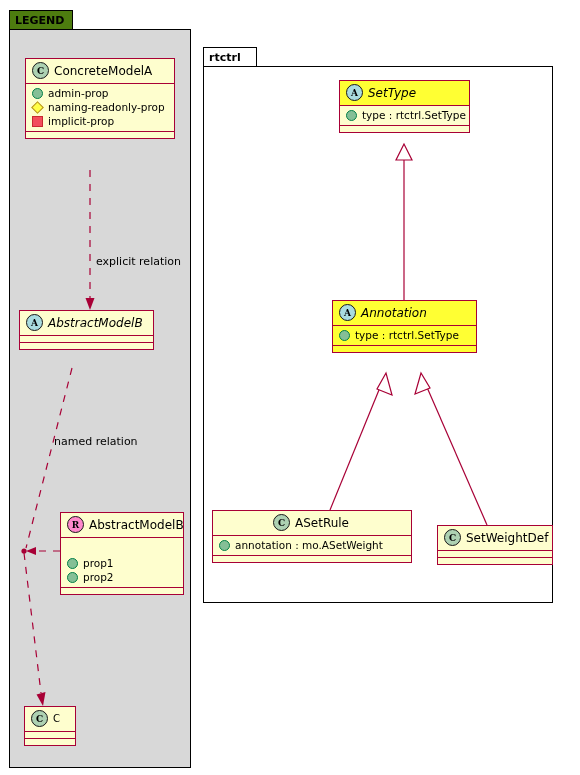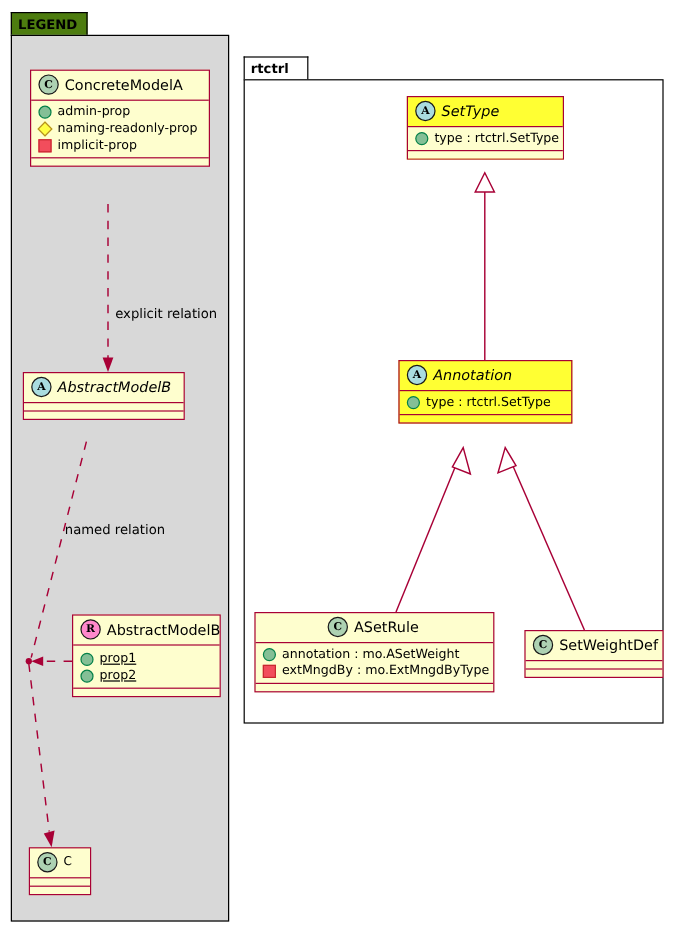--- a/index.html
+++ b/index.html
@@ -114,21 +114,21 @@
     </div>
     <div class="sec empty"></div>
     <div class="sec empty"></div>
   </div>
 
   <div class="cls" style="left:60px;top:512px;width:124px;">
     <div class="hdr">
       <span class="badge r">R</span>
       <span class="name">AbstractModelB</span>
     </div>
-    <div class="sec" style="padding:4px 0 3px 0;text-decoration:underline;">
+    <div class="sec" style="padding:18px 0 3px 0;">
       <div class="row">
           <span class="mi circle"></span>
           <span>prop1</span>
         </div>
       <div class="row">
           <span class="mi circle"></span>
           <span>prop2</span>
         </div>
     </div>
     <div class="sec empty"></div>
@@ -174,24 +174,20 @@
   <div class="cls" style="left:212px;top:510px;width:200px;">
     <div class="hdr" style="justify-content:center;">
       <span class="badge c">C</span>
       <span class="name">ASetRule</span>
     </div>
     <div class="sec" style="padding:2px 0 3px 0;">
       <div class="row">
           <span class="mi circle"></span>
           <span>annotation : mo.ASetWeight</span>
         </div>
-      <div class="row">
-          <span class="mi square"></span>
-          <span>extMngdBy : mo.ExtMngdByType</span>
-        </div>
     </div>
     <div class="sec empty"></div>
   </div>
 
   <div class="cls" style="left:437px;top:525px;width:116px;">
     <div class="hdr">
       <span class="badge c">C</span>
       <span class="name">SetWeightDef</span>
     </div>
     <div class="sec empty"></div>

